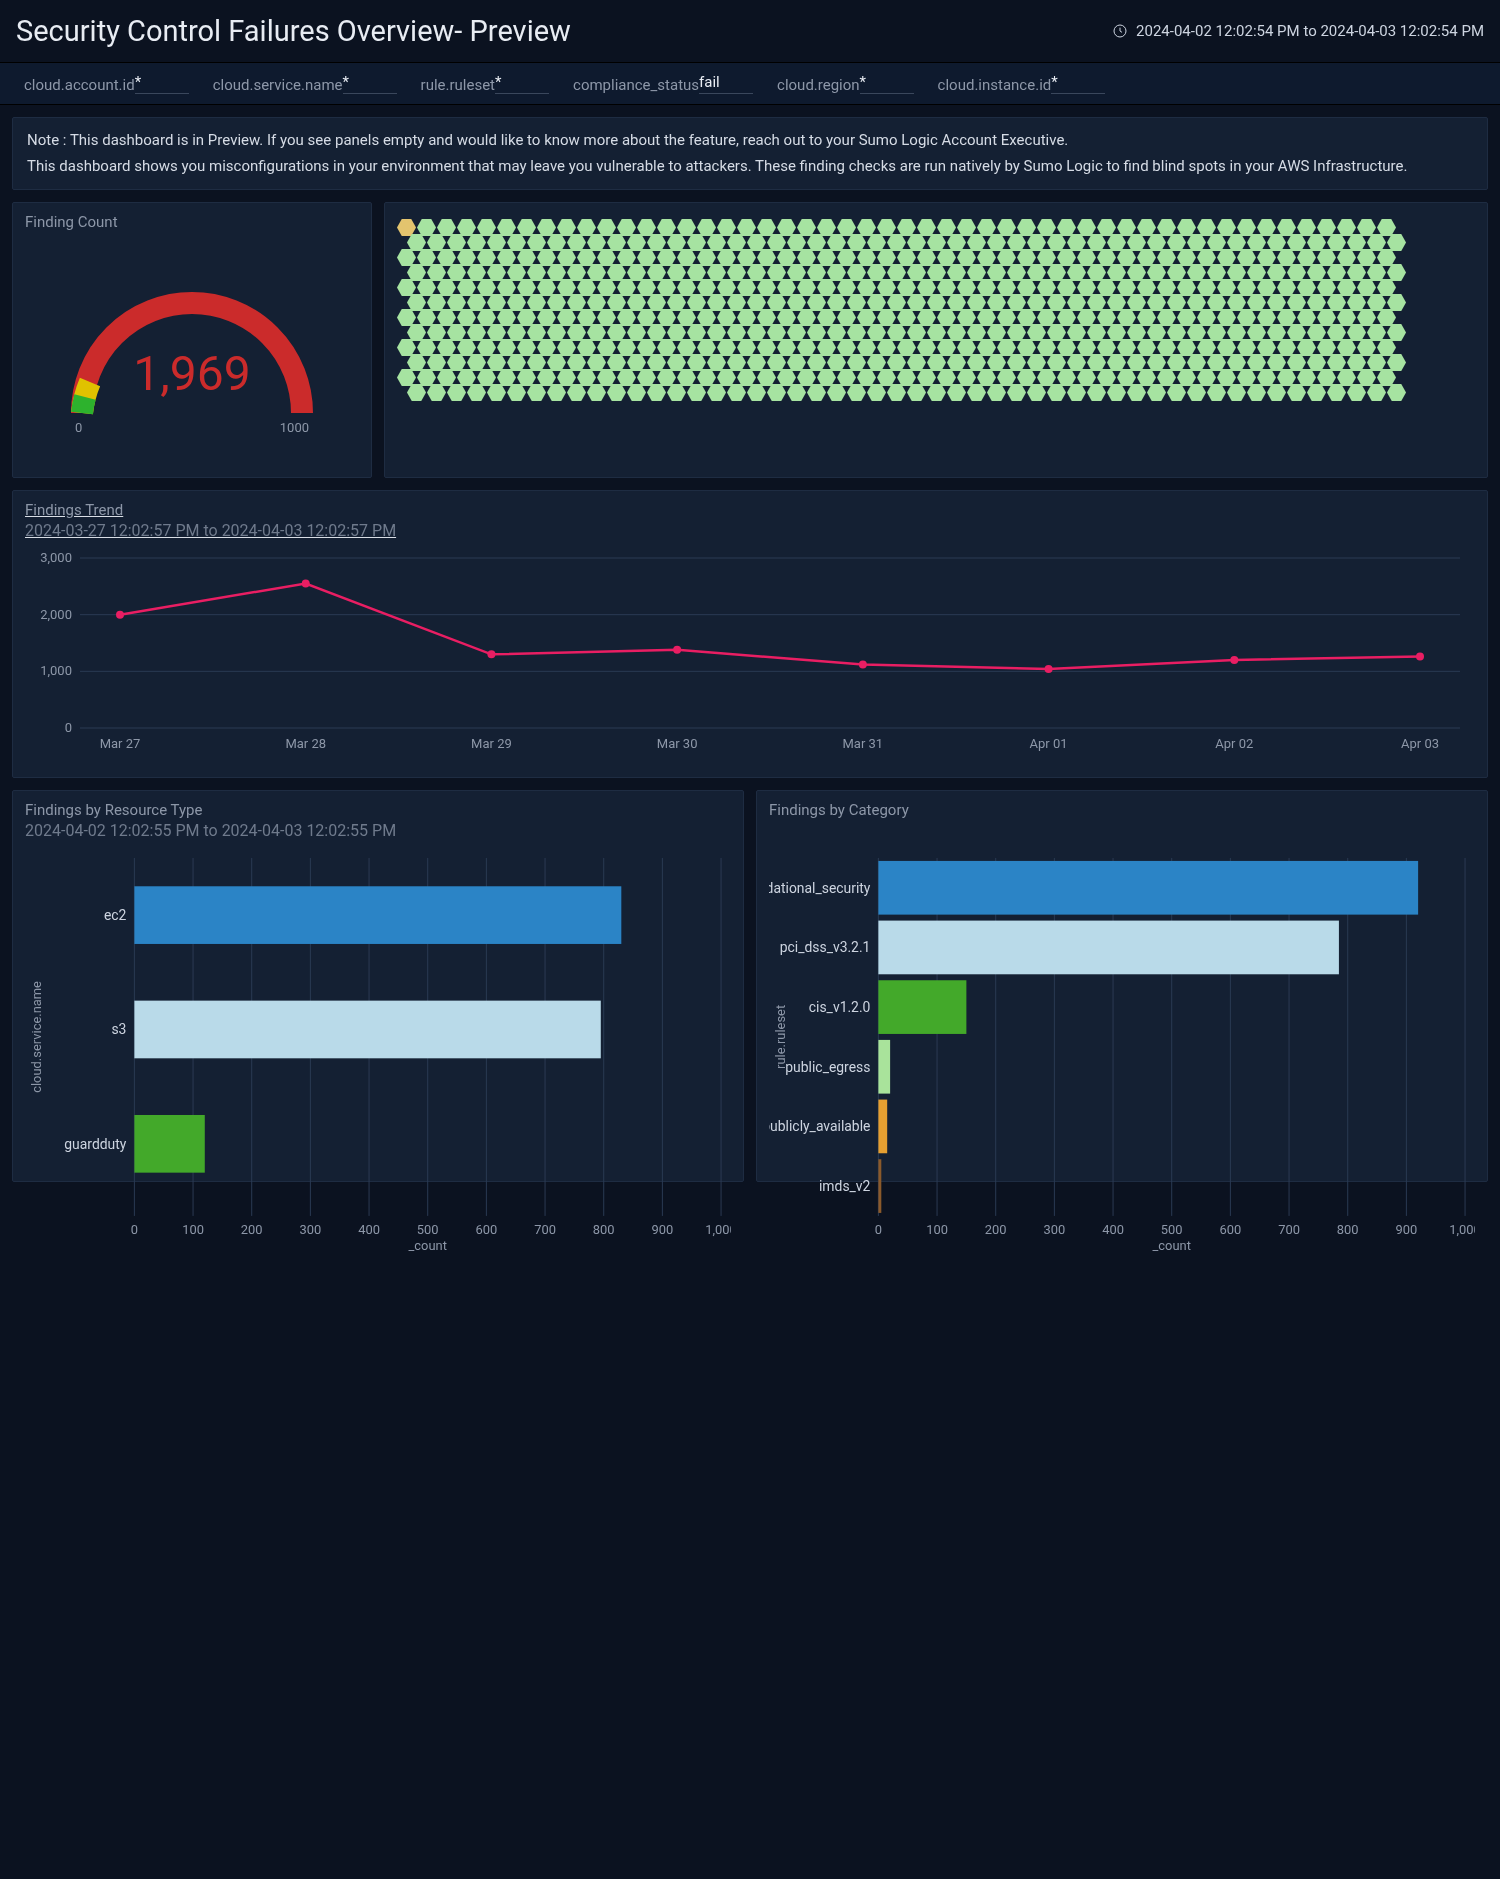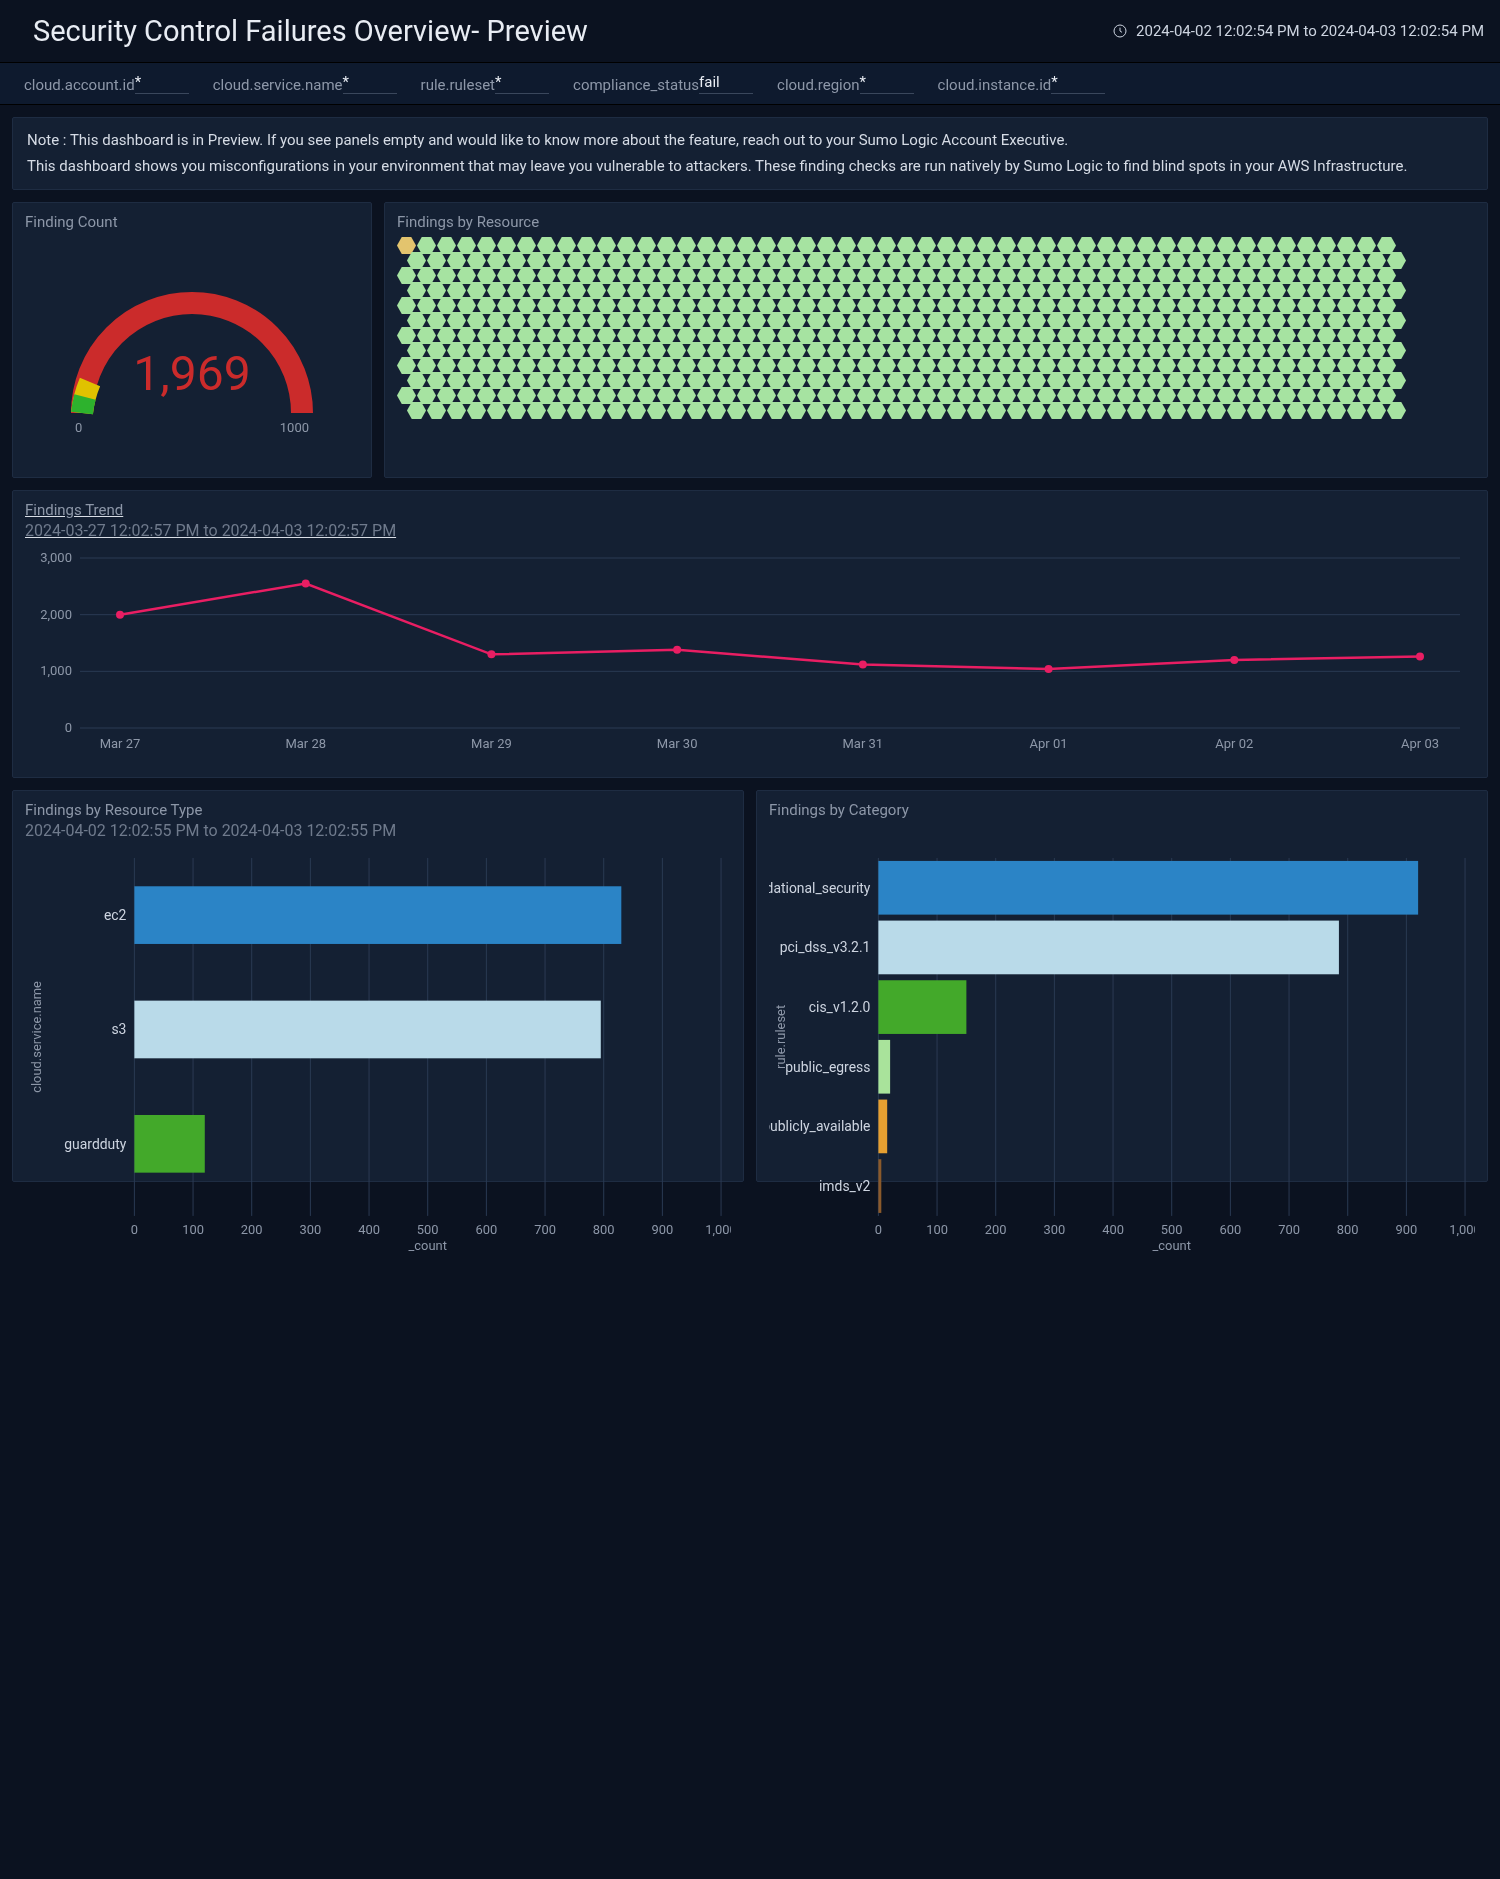--- a/index.html
+++ b/index.html
@@ -24,21 +24,21 @@
     --hex:#a6e3a1;
     --hex-off:#e3c46e;
   }
   html,body{margin:0;padding:0;background:var(--bg);color:var(--text);
     font-family:-apple-system,BlinkMacSystemFont,"Segoe UI",Roboto,Arial,sans-serif;
     font-size:15px;width:1500px;}
   body{min-height:1879px;}
 
   
   .header{display:flex;align-items:center;justify-content:space-between;
-    padding:14px 16px 14px 33px;background:var(--header-bg);}
+    padding:14px 16px 14px 16px;background:var(--header-bg);}
   .header h1{margin:0;font-size:29px;font-weight:400;color:#e8ecf3;}
   .time-range{display:flex;align-items:center;gap:8px;font-size:15px;color:#cdd4e0;}
   .time-range svg{width:16px;height:16px;fill:none;stroke:#cdd4e0;stroke-width:1.5;}
 
   
   .filters{display:flex;gap:24px;padding:10px 18px 10px 24px;background:var(--filter-bg);
     border-top:1px solid #000;border-bottom:1px solid #000;}
   .filter{display:flex;align-items:flex-end;font-size:15px;}
   .filter .label{color:var(--text-dim);}
   .filter .value{color:#e8ecf3;border-bottom:1px solid #3a475c;min-width:48px;
@@ -150,21 +150,20 @@
       </svg>
       <div class="gauge-value">1,969</div>
       <div class="gauge-ticks">
         <span>0</span>
         <span>1000</span>
       </div>
     </div>
   </div>
 
   <div class="panel honey-panel">
-    <div class="panel-title">Findings by Resource</div>
     <div class="honey-body" id="honey">
         <div class="honey-row"><span class="hex off"></span><span class="hex"></span><span class="hex"></span><span class="hex"></span><span class="hex"></span><span class="hex"></span><span class="hex"></span><span class="hex"></span><span class="hex"></span><span class="hex"></span><span class="hex"></span><span class="hex"></span><span class="hex"></span><span class="hex"></span><span class="hex"></span><span class="hex"></span><span class="hex"></span><span class="hex"></span><span class="hex"></span><span class="hex"></span><span class="hex"></span><span class="hex"></span><span class="hex"></span><span class="hex"></span><span class="hex"></span><span class="hex"></span><span class="hex"></span><span class="hex"></span><span class="hex"></span><span class="hex"></span><span class="hex"></span><span class="hex"></span><span class="hex"></span><span class="hex"></span><span class="hex"></span><span class="hex"></span><span class="hex"></span><span class="hex"></span><span class="hex"></span><span class="hex"></span><span class="hex"></span><span class="hex"></span><span class="hex"></span><span class="hex"></span><span class="hex"></span><span class="hex"></span><span class="hex"></span><span class="hex"></span><span class="hex"></span><span class="hex"></span></div>
         <div class="honey-row odd"><span class="hex"></span><span class="hex"></span><span class="hex"></span><span class="hex"></span><span class="hex"></span><span class="hex"></span><span class="hex"></span><span class="hex"></span><span class="hex"></span><span class="hex"></span><span class="hex"></span><span class="hex"></span><span class="hex"></span><span class="hex"></span><span class="hex"></span><span class="hex"></span><span class="hex"></span><span class="hex"></span><span class="hex"></span><span class="hex"></span><span class="hex"></span><span class="hex"></span><span class="hex"></span><span class="hex"></span><span class="hex"></span><span class="hex"></span><span class="hex"></span><span class="hex"></span><span class="hex"></span><span class="hex"></span><span class="hex"></span><span class="hex"></span><span class="hex"></span><span class="hex"></span><span class="hex"></span><span class="hex"></span><span class="hex"></span><span class="hex"></span><span class="hex"></span><span class="hex"></span><span class="hex"></span><span class="hex"></span><span class="hex"></span><span class="hex"></span><span class="hex"></span><span class="hex"></span><span class="hex"></span><span class="hex"></span><span class="hex"></span><span class="hex"></span></div>
         <div class="honey-row"><span class="hex"></span><span class="hex"></span><span class="hex"></span><span class="hex"></span><span class="hex"></span><span class="hex"></span><span class="hex"></span><span class="hex"></span><span class="hex"></span><span class="hex"></span><span class="hex"></span><span class="hex"></span><span class="hex"></span><span class="hex"></span><span class="hex"></span><span class="hex"></span><span class="hex"></span><span class="hex"></span><span class="hex"></span><span class="hex"></span><span class="hex"></span><span class="hex"></span><span class="hex"></span><span class="hex"></span><span class="hex"></span><span class="hex"></span><span class="hex"></span><span class="hex"></span><span class="hex"></span><span class="hex"></span><span class="hex"></span><span class="hex"></span><span class="hex"></span><span class="hex"></span><span class="hex"></span><span class="hex"></span><span class="hex"></span><span class="hex"></span><span class="hex"></span><span class="hex"></span><span class="hex"></span><span class="hex"></span><span class="hex"></span><span class="hex"></span><span class="hex"></span><span class="hex"></span><span class="hex"></span><span class="hex"></span><span class="hex"></span><span class="hex"></span></div>
         <div class="honey-row odd"><span class="hex"></span><span class="hex"></span><span class="hex"></span><span class="hex"></span><span class="hex"></span><span class="hex"></span><span class="hex"></span><span class="hex"></span><span class="hex"></span><span class="hex"></span><span class="hex"></span><span class="hex"></span><span class="hex"></span><span class="hex"></span><span class="hex"></span><span class="hex"></span><span class="hex"></span><span class="hex"></span><span class="hex"></span><span class="hex"></span><span class="hex"></span><span class="hex"></span><span class="hex"></span><span class="hex"></span><span class="hex"></span><span class="hex"></span><span class="hex"></span><span class="hex"></span><span class="hex"></span><span class="hex"></span><span class="hex"></span><span class="hex"></span><span class="hex"></span><span class="hex"></span><span class="hex"></span><span class="hex"></span><span class="hex"></span><span class="hex"></span><span class="hex"></span><span class="hex"></span><span class="hex"></span><span class="hex"></span><span class="hex"></span><span class="hex"></span><span class="hex"></span><span class="hex"></span><span class="hex"></span><span class="hex"></span><span class="hex"></span><span class="hex"></span></div>
         <div class="honey-row"><span class="hex"></span><span class="hex"></span><span class="hex"></span><span class="hex"></span><span class="hex"></span><span class="hex"></span><span class="hex"></span><span class="hex"></span><span class="hex"></span><span class="hex"></span><span class="hex"></span><span class="hex"></span><span class="hex"></span><span class="hex"></span><span class="hex"></span><span class="hex"></span><span class="hex"></span><span class="hex"></span><span class="hex"></span><span class="hex"></span><span class="hex"></span><span class="hex"></span><span class="hex"></span><span class="hex"></span><span class="hex"></span><span class="hex"></span><span class="hex"></span><span class="hex"></span><span class="hex"></span><span class="hex"></span><span class="hex"></span><span class="hex"></span><span class="hex"></span><span class="hex"></span><span class="hex"></span><span class="hex"></span><span class="hex"></span><span class="hex"></span><span class="hex"></span><span class="hex"></span><span class="hex"></span><span class="hex"></span><span class="hex"></span><span class="hex"></span><span class="hex"></span><span class="hex"></span><span class="hex"></span><span class="hex"></span><span class="hex"></span><span class="hex"></span></div>
         <div class="honey-row odd"><span class="hex"></span><span class="hex"></span><span class="hex"></span><span class="hex"></span><span class="hex"></span><span class="hex"></span><span class="hex"></span><span class="hex"></span><span class="hex"></span><span class="hex"></span><span class="hex"></span><span class="hex"></span><span class="hex"></span><span class="hex"></span><span class="hex"></span><span class="hex"></span><span class="hex"></span><span class="hex"></span><span class="hex"></span><span class="hex"></span><span class="hex"></span><span class="hex"></span><span class="hex"></span><span class="hex"></span><span class="hex"></span><span class="hex"></span><span class="hex"></span><span class="hex"></span><span class="hex"></span><span class="hex"></span><span class="hex"></span><span class="hex"></span><span class="hex"></span><span class="hex"></span><span class="hex"></span><span class="hex"></span><span class="hex"></span><span class="hex"></span><span class="hex"></span><span class="hex"></span><span class="hex"></span><span class="hex"></span><span class="hex"></span><span class="hex"></span><span class="hex"></span><span class="hex"></span><span class="hex"></span><span class="hex"></span><span class="hex"></span><span class="hex"></span></div>
         <div class="honey-row"><span class="hex"></span><span class="hex"></span><span class="hex"></span><span class="hex"></span><span class="hex"></span><span class="hex"></span><span class="hex"></span><span class="hex"></span><span class="hex"></span><span class="hex"></span><span class="hex"></span><span class="hex"></span><span class="hex"></span><span class="hex"></span><span class="hex"></span><span class="hex"></span><span class="hex"></span><span class="hex"></span><span class="hex"></span><span class="hex"></span><span class="hex"></span><span class="hex"></span><span class="hex"></span><span class="hex"></span><span class="hex"></span><span class="hex"></span><span class="hex"></span><span class="hex"></span><span class="hex"></span><span class="hex"></span><span class="hex"></span><span class="hex"></span><span class="hex"></span><span class="hex"></span><span class="hex"></span><span class="hex"></span><span class="hex"></span><span class="hex"></span><span class="hex"></span><span class="hex"></span><span class="hex"></span><span class="hex"></span><span class="hex"></span><span class="hex"></span><span class="hex"></span><span class="hex"></span><span class="hex"></span><span class="hex"></span><span class="hex"></span><span class="hex"></span></div>
         <div class="honey-row odd"><span class="hex"></span><span class="hex"></span><span class="hex"></span><span class="hex"></span><span class="hex"></span><span class="hex"></span><span class="hex"></span><span class="hex"></span><span class="hex"></span><span class="hex"></span><span class="hex"></span><span class="hex"></span><span class="hex"></span><span class="hex"></span><span class="hex"></span><span class="hex"></span><span class="hex"></span><span class="hex"></span><span class="hex"></span><span class="hex"></span><span class="hex"></span><span class="hex"></span><span class="hex"></span><span class="hex"></span><span class="hex"></span><span class="hex"></span><span class="hex"></span><span class="hex"></span><span class="hex"></span><span class="hex"></span><span class="hex"></span><span class="hex"></span><span class="hex"></span><span class="hex"></span><span class="hex"></span><span class="hex"></span><span class="hex"></span><span class="hex"></span><span class="hex"></span><span class="hex"></span><span class="hex"></span><span class="hex"></span><span class="hex"></span><span class="hex"></span><span class="hex"></span><span class="hex"></span><span class="hex"></span><span class="hex"></span><span class="hex"></span><span class="hex"></span></div>
         <div class="honey-row"><span class="hex"></span><span class="hex"></span><span class="hex"></span><span class="hex"></span><span class="hex"></span><span class="hex"></span><span class="hex"></span><span class="hex"></span><span class="hex"></span><span class="hex"></span><span class="hex"></span><span class="hex"></span><span class="hex"></span><span class="hex"></span><span class="hex"></span><span class="hex"></span><span class="hex"></span><span class="hex"></span><span class="hex"></span><span class="hex"></span><span class="hex"></span><span class="hex"></span><span class="hex"></span><span class="hex"></span><span class="hex"></span><span class="hex"></span><span class="hex"></span><span class="hex"></span><span class="hex"></span><span class="hex"></span><span class="hex"></span><span class="hex"></span><span class="hex"></span><span class="hex"></span><span class="hex"></span><span class="hex"></span><span class="hex"></span><span class="hex"></span><span class="hex"></span><span class="hex"></span><span class="hex"></span><span class="hex"></span><span class="hex"></span><span class="hex"></span><span class="hex"></span><span class="hex"></span><span class="hex"></span><span class="hex"></span><span class="hex"></span><span class="hex"></span></div>

